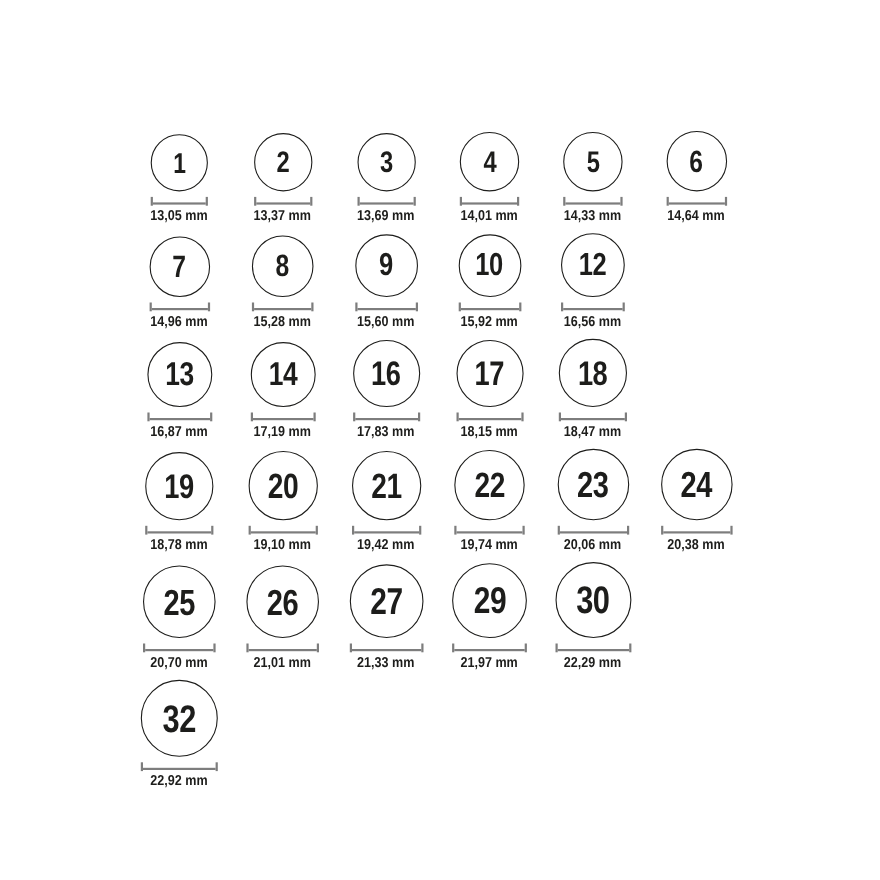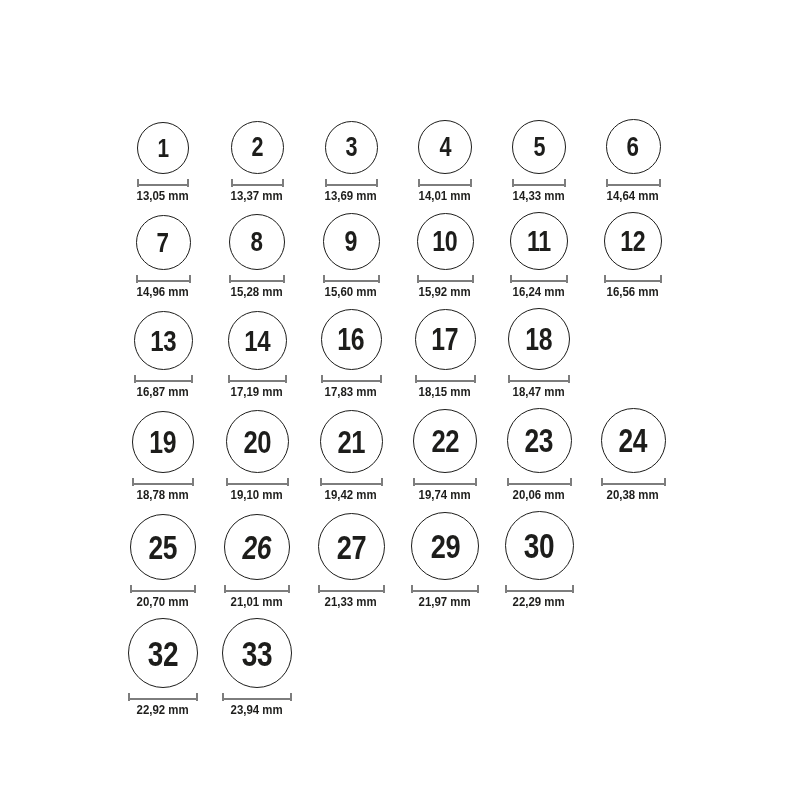--- a/index.html
+++ b/index.html
@@ -145,27 +145,20 @@
       </div>
       <div class="ring-cell">
         <div class="ring-circle" style="width: 57px; height: 57px; border-color: rgb(29, 29, 27);">
           <span class="ring-number" style="font-size: 29px; color: rgb(29, 29, 27);">10</span>
         </div>
         <div class="measure" style="width: 57px; border-left-color: rgb(125, 125, 125); border-right-color: rgb(125, 125, 125);"></div>
         <div class="mm-label" style="color: rgb(29, 29, 27);">15,92 mm</div>
       </div>
       <div class="ring-cell">
         <div class="ring-circle" style="width: 58px; height: 58px; border-color: rgb(29, 29, 27);">
-          <span class="ring-number" style="font-size: 29px; color: rgb(29, 29, 27);">11</span>
-        </div>
-        <div class="measure" style="width: 58px; border-left-color: rgb(125, 125, 125); border-right-color: rgb(125, 125, 125);"></div>
-        <div class="mm-label" style="color: rgb(29, 29, 27);">16,24 mm</div>
-      </div>
-      <div class="ring-cell">
-        <div class="ring-circle" style="width: 58px; height: 58px; border-color: rgb(29, 29, 27);">
           <span class="ring-number" style="font-size: 29px; color: rgb(29, 29, 27);">12</span>
         </div>
         <div class="measure" style="width: 58px; border-left-color: rgb(125, 125, 125); border-right-color: rgb(125, 125, 125);"></div>
         <div class="mm-label" style="color: rgb(29, 29, 27);">16,56 mm</div>
       </div>
     </div>
     <div class="chart-row">
       <div class="ring-cell">
         <div class="ring-circle" style="width: 59px; height: 59px; border-color: rgb(29, 29, 27);">
           <span class="ring-number" style="font-size: 30px; color: rgb(29, 29, 27);">13</span>
@@ -248,21 +241,21 @@
     </div>
     <div class="chart-row">
       <div class="ring-cell">
         <div class="ring-circle" style="width: 66px; height: 66px; border-color: rgb(29, 29, 27);">
           <span class="ring-number" style="font-size: 33px; color: rgb(29, 29, 27);">25</span>
         </div>
         <div class="measure" style="width: 66px; border-left-color: rgb(125, 125, 125); border-right-color: rgb(125, 125, 125);"></div>
         <div class="mm-label" style="color: rgb(29, 29, 27);">20,70 mm</div>
       </div>
       <div class="ring-cell">
-        <div class="ring-circle" style="width: 66px; height: 66px; border-color: rgb(29, 29, 27); font-style: italic;">
+        <div class="ring-circle" style="width: 66px; height: 66px; border-color: rgb(29, 29, 27);">
           <span class="ring-number" style="font-size: 33px; color: rgb(29, 29, 27);">26</span>
         </div>
         <div class="measure" style="width: 66px; border-left-color: rgb(125, 125, 125); border-right-color: rgb(125, 125, 125);"></div>
         <div class="mm-label" style="color: rgb(29, 29, 27);">21,01 mm</div>
       </div>
       <div class="ring-cell">
         <div class="ring-circle" style="width: 67px; height: 67px; border-color: rgb(29, 29, 27);">
           <span class="ring-number" style="font-size: 34px; color: rgb(29, 29, 27);">27</span>
         </div>
         <div class="measure" style="width: 67px; border-left-color: rgb(125, 125, 125); border-right-color: rgb(125, 125, 125);"></div>
@@ -283,22 +276,15 @@
         <div class="mm-label" style="color: rgb(29, 29, 27);">22,29 mm</div>
       </div>
     </div>
     <div class="chart-row">
       <div class="ring-cell">
         <div class="ring-circle" style="width: 70px; height: 70px; border-color: rgb(29, 29, 27); text-align: center;">
           <span class="ring-number" style="font-size: 35px; color: rgb(29, 29, 27);">32</span>
         </div>
         <div class="measure" style="width: 70px; border-left-color: rgb(125, 125, 125); border-right-color: rgb(125, 125, 125);"></div>
         <div class="mm-label" style="color: rgb(29, 29, 27);">22,92 mm</div>
-      </div>
-      <div class="ring-cell">
-        <div class="ring-circle" style="width: 70px; height: 70px; border-color: rgb(29, 29, 27);">
-          <span class="ring-number" style="font-size: 35px; color: rgb(29, 29, 27);">33</span>
-        </div>
-        <div class="measure" style="width: 70px; border-left-color: rgb(125, 125, 125); border-right-color: rgb(125, 125, 125);"></div>
-        <div class="mm-label" style="color: rgb(29, 29, 27);">23,94 mm</div>
       </div>
     </div>
   </div>
 
 </body></html>

